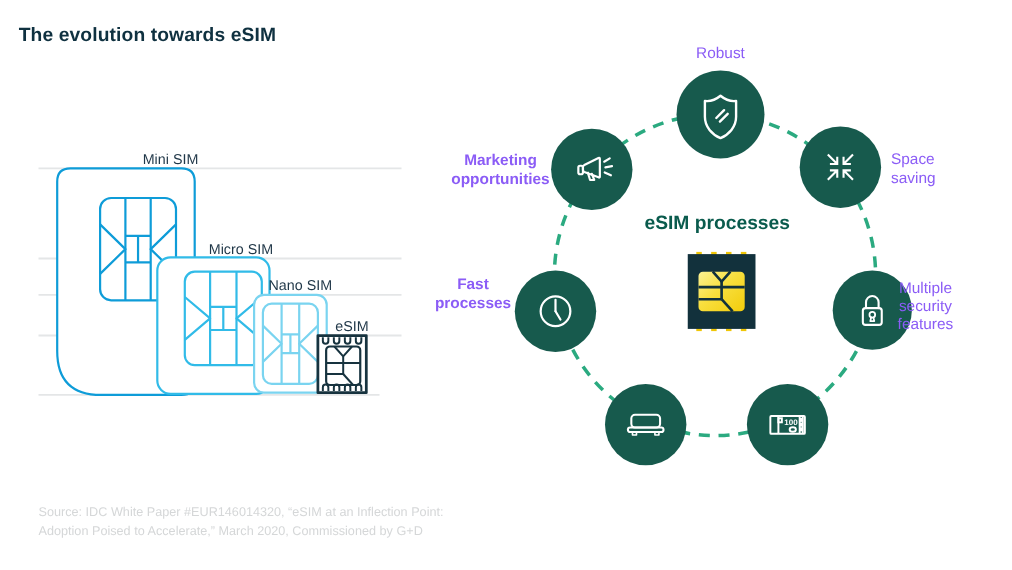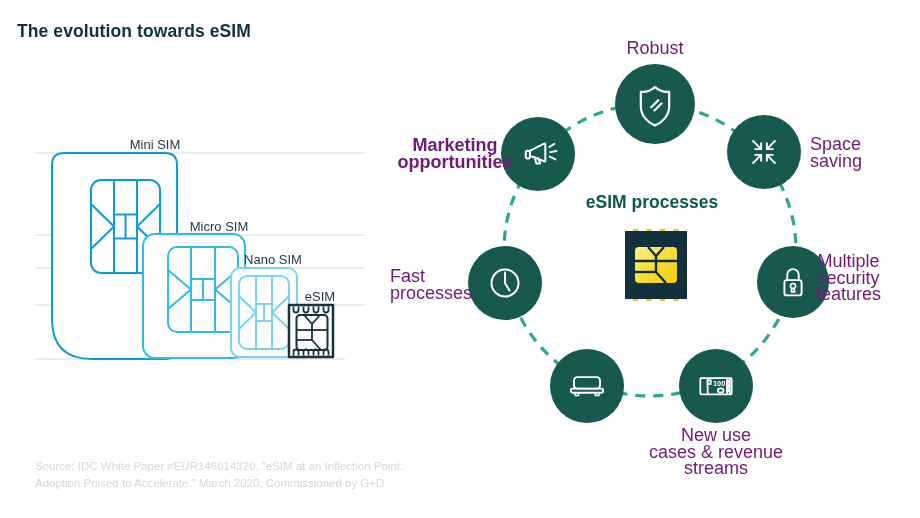--- a/index.html
+++ b/index.html
@@ -14,28 +14,28 @@
   .node{position:absolute;background:#175A4D;border-radius:50%;display:flex;
         align-items:center;justify-content:center;}
   .node svg{display:block;}
   .node-robust{left:615px;top:64px;width:80px;height:80px;}
   .node-space{left:727px;top:115px;width:74px;height:74px;}
   .node-security{left:757px;top:246px;width:72px;height:72px;}
   .node-revenue{left:679px;top:349px;width:74px;height:74px;}
   .node-customer{left:550px;top:349px;width:74px;height:74px;}
   .node-fast{left:468px;top:246px;width:74px;height:74px;}
   .node-marketing{left:501px;top:117px;width:74px;height:74px;}
-  .nodelabel{position:absolute;font-size:18px;line-height:16.5px;color:#701a75;
+  .nodelabel{position:absolute;font-size:14px;line-height:16.5px;color:#8b5cf6;
              white-space:pre-line;}
   .label-robust{left:592px;top:40px;width:126px;text-align:center;}
   .label-space{left:810px;top:136px;text-align:left;}
   .label-security{left:816px;top:253px;text-align:center;}
   .label-revenue{left:643px;top:427px;width:146px;text-align:center;}
   .label-customer{left:525px;top:427px;width:124px;text-align:center;}
-  .label-fast{left:390px;top:268px;width:80px;text-align:left;}
+  .label-fast{left:390px;top:250px;width:80px;text-align:center;font-weight:bold;}
   .label-marketing{left:395px;top:137px;width:120px;text-align:center;font-weight:bold;}
   .adv-heading{position:absolute;left:540px;top:192px;width:224px;text-align:center;
                font-size:17.5px;font-weight:bold;color:#0A5B4D;}
   .chip-svg{position:absolute;left:625px;top:227px;width:62px;height:76px;}
   .source{position:absolute;left:35px;top:458px;font-size:11.5px;line-height:17px;
           color:#D5D7D8;white-space:pre-line;}
 </style>
 </head>
 <body>
 
@@ -244,23 +244,20 @@
         </svg>
       </span>
     </div>
 
     <div class="nodelabel label-robust">Robust</div>
     <div class="nodelabel label-space">Space
 saving</div>
     <div class="nodelabel label-security">Multiple
 security
 features</div>
-    <div class="nodelabel label-revenue">New use
-cases &amp; revenue
-streams</div>
     <div class="nodelabel label-fast">Fast
 processes</div>
     <div class="nodelabel label-marketing">Marketing
 opportunities</div>
   </div>
 
   <div class="source">Source: IDC White Paper #EUR146014320, “eSIM at an Inflection Point:
 Adoption Poised to Accelerate,” March 2020, Commissioned by G+D</div>
 
 </div>

